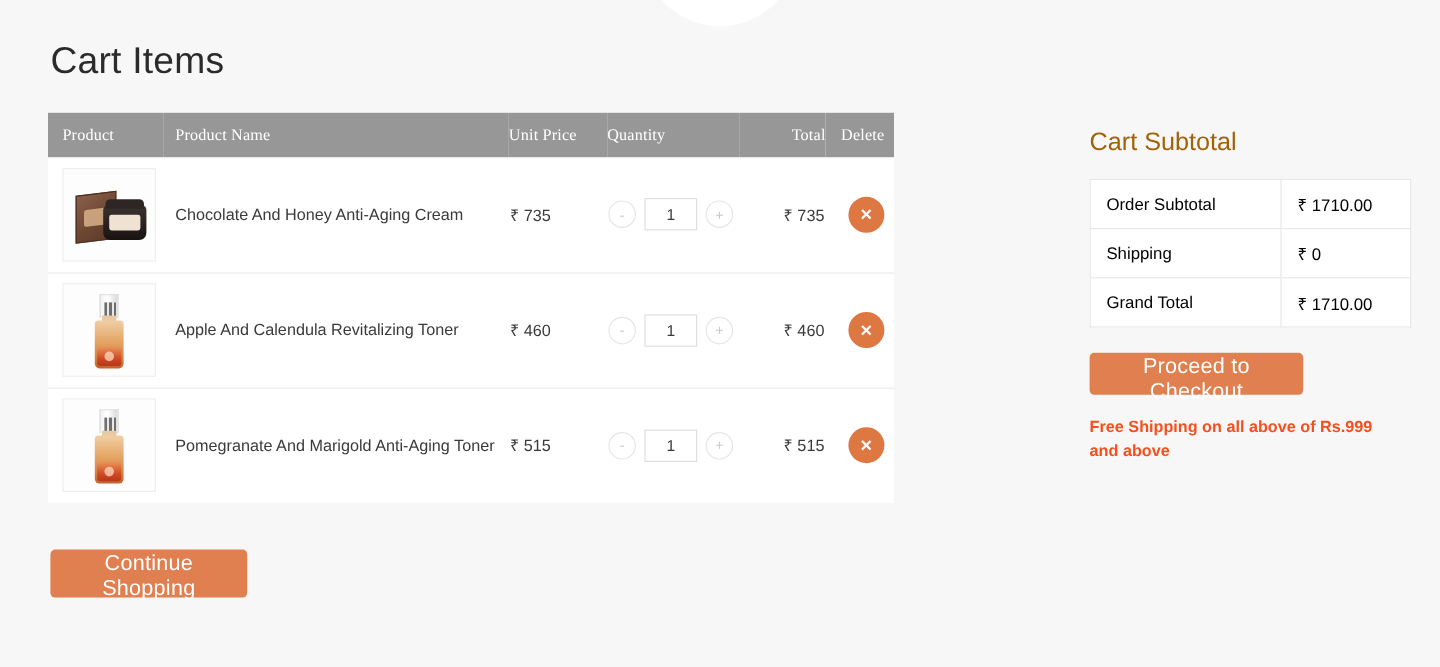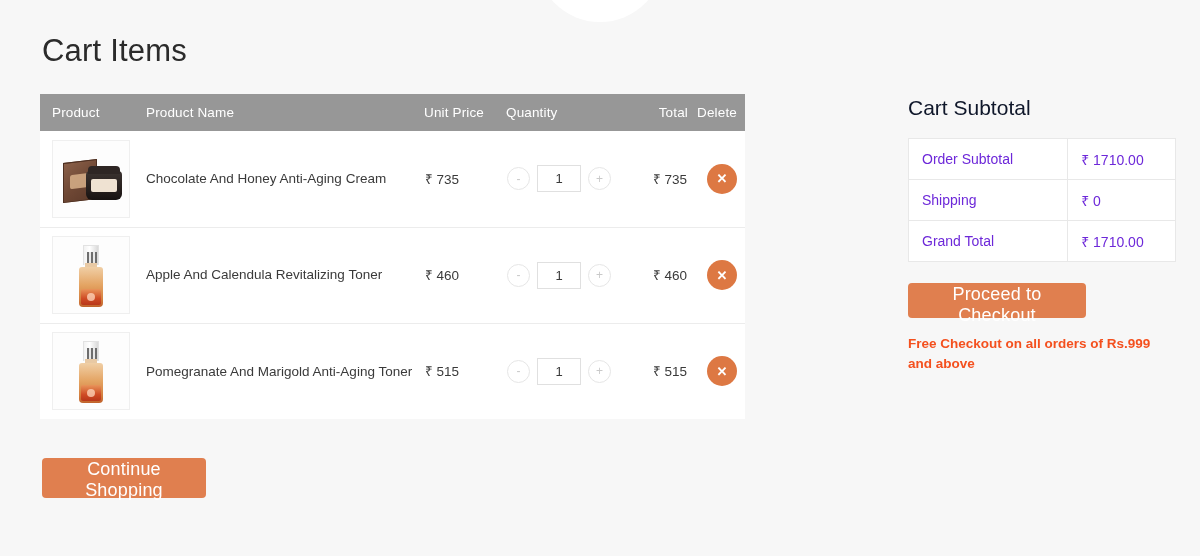--- a/index.html
+++ b/index.html
@@ -68,20 +68,21 @@
   .cart-table thead th {
     background: #979797;
     color: #ffffff;
     font-weight: 400;
     font-size: 13.5px;
     text-align: left;
     height: 37px;
     padding: 0 0 0 0;
     vertical-align: middle;
     letter-spacing: 0.15px;
+    font-family: Liberation Serif, serif;
   }
   .th-product      { width: 96px;  padding-left: 12px !important; }
   .th-name         { width: 288px; padding-left: 10px !important; }
   .th-unit         { width: 82px;  }
   .th-qty          { width: 110px; }
   .th-total        { width: 72px;  text-align: right !important; }
   .th-delete       { width: 57px;  text-align: right !important; padding-right: 8px !important; }
 
   .cart-table tbody td {
     border-bottom: 1px solid #ececec;
@@ -267,34 +268,34 @@
   
   .subtotal-col {
     position: absolute;
     left: 908px;
     top: 96px;
     width: 268px;
   }
   .subtotal-title {
     font-size: 21px;
     font-weight: 400;
-    color: #0f172a;
-    margin: 0 0 19px 0;
+    color: #a16207;
+    margin: 11px 0 19px 0;
     line-height: 1.1;
   }
   table.subtotal-table {
     border-collapse: collapse;
     width: 268px;
     background: #ffffff;
   }
   .subtotal-table td {
     border: 1px solid #e8e8e8;
     height: 41px;
     font-size: 14px;
-    color: #6d28d9;
+    color: #000000;
     padding: 0 13px;
     vertical-align: middle;
   }
   .subtotal-table td.label-cell { width: 160px; }
   .subtotal-table td.value-cell { width: 108px; white-space: nowrap; }
 
   .checkout-btn {
     margin-top: 21px;
     width: 178px;
     height: 35px;
@@ -427,16 +428,16 @@
         </tr>
         <tr>
           <td class="label-cell">Grand Total</td>
           <td class="value-cell">₹ 1710.00</td>
         </tr>
       </tbody>
     </table>
 
     <button class="btn-orange checkout-btn">Proceed to Checkout</button>
 
-    <div class="free-ship">Free Checkout on all orders of Rs.999 and above</div>
+    <div class="free-ship">Free Shipping on all above of Rs.999 and above</div>
   </div>
 
 </div>
 
 </body></html>

